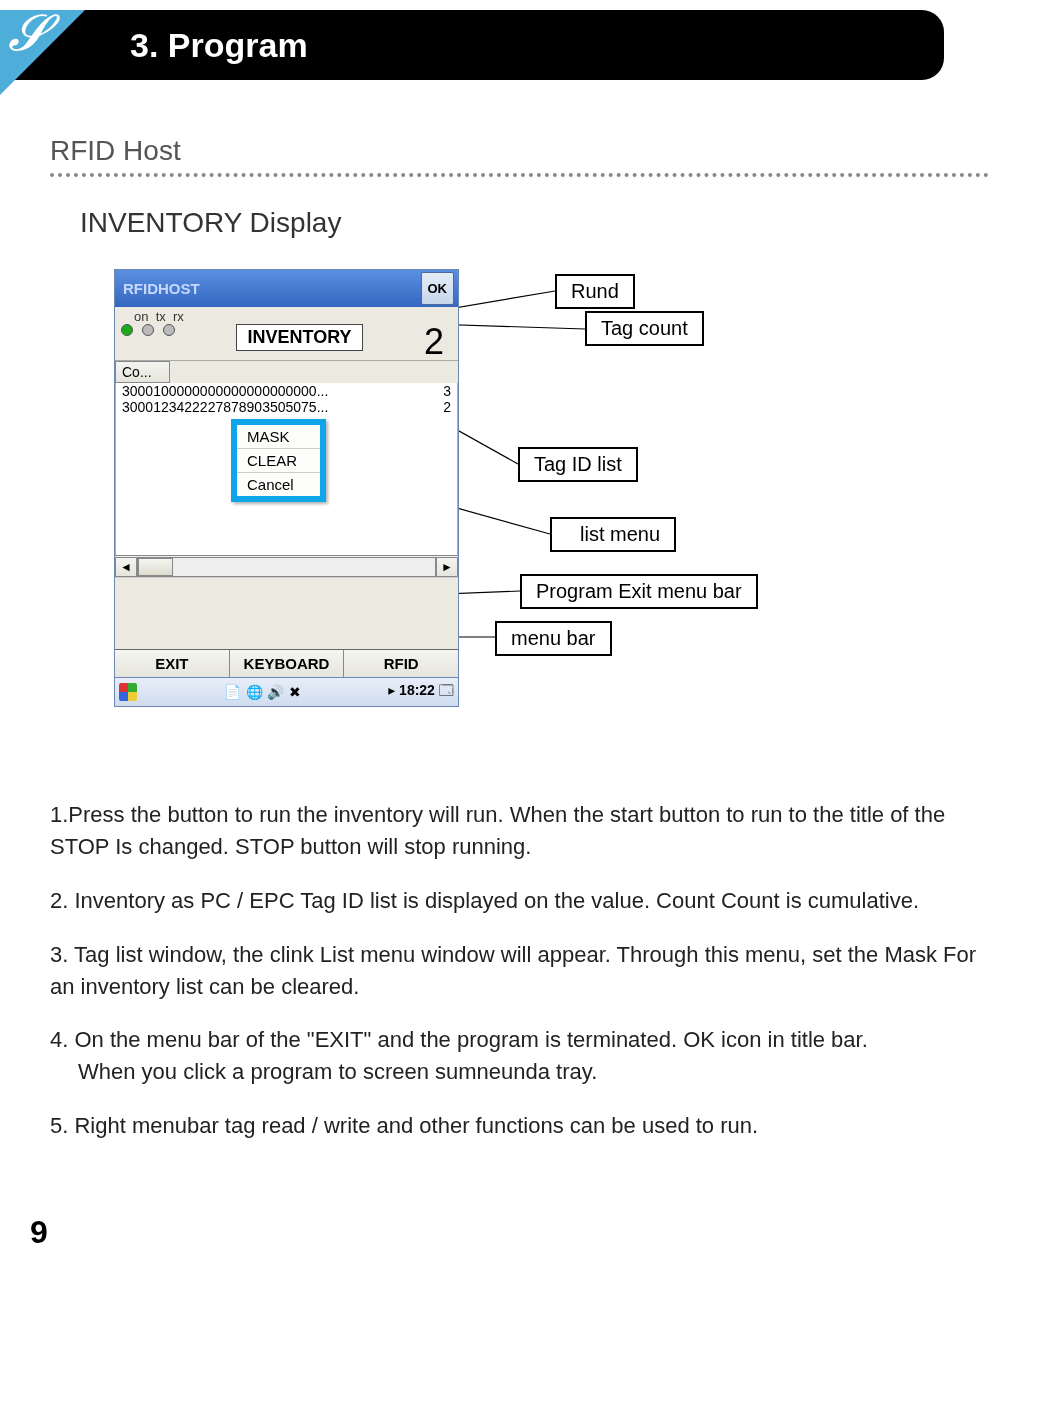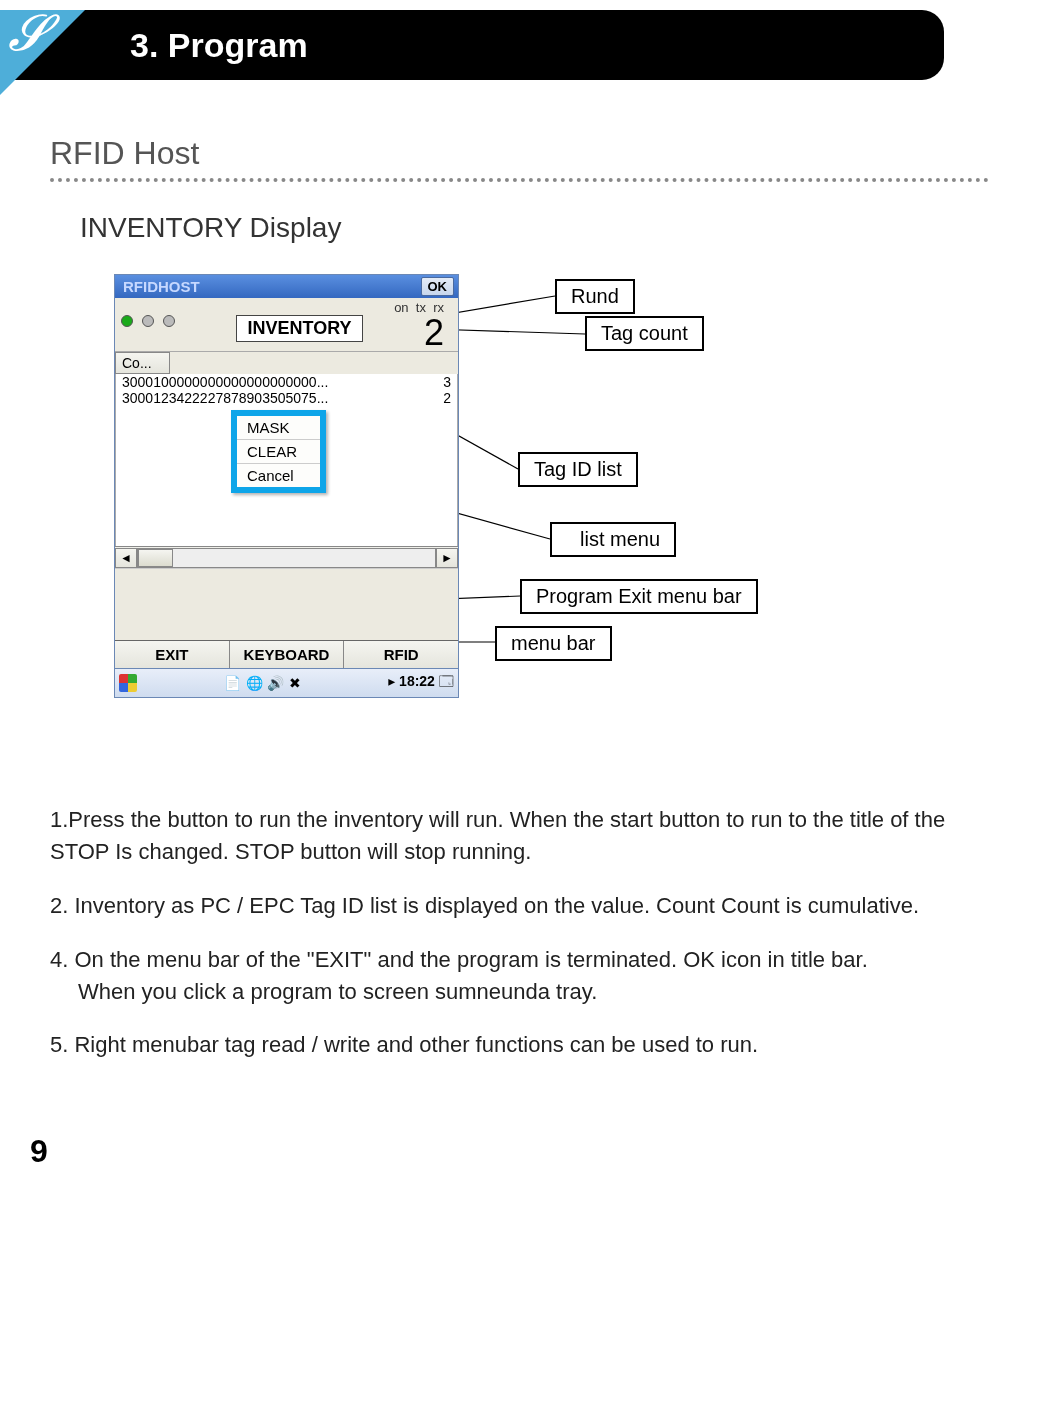--- a/index.html
+++ b/index.html
@@ -52,21 +52,21 @@
     font-size: 50px;
     font-style: italic;
     line-height: 0.6;
   }
 
   .content {
     padding: 10px 50px 20px 50px;
   }
 
   .section-title {
-    font-size: 32px;
+    font-size: 28px;
     color: #555;
     font-weight: 400;
     margin-top: 30px;
   }
   .dotted-rule {
     border: none;
     border-top: 4px dotted #888;
     margin: 6px 0 30px 0;
   }
   .subsection-title {
@@ -103,31 +103,32 @@
     padding: 2px 4px;
     font-size: 15px;
   }
   .dev-title { color: #c6d8ff; font-weight: bold; padding-left: 4px; }
   .ok-btn {
     background: linear-gradient(#e5ecf7,#c7d6ec);
     border: 1px solid #4a6aa0;
     color: #000;
     font-size: 13px;
     font-weight: bold;
-    padding: 1px 6px;
+    padding: 8px 6px;
     border-radius: 2px;
   }
   .dev-status {
     background: #eceae0;
     padding: 2px 14px 0 6px;
     font-size: 13px;
     color: #333;
     display: flex;
-    justify-content: flex-end;
+    justify-content: flex-start;
     align-items: center;
+    margin-left: 13px;
   }
   .led-row { display: flex; gap: 6px; align-items:center; }
   .led-labels { font-size: 13px; color:#333; white-space: pre; }
   .leds { display:flex; gap:9px; }
   .led { width:12px; height:12px; border-radius:50%; border:1px solid #555; background:#bbb; }
   .led.green { background:#1aaa1a; }
   .inventory-btn {
     background: #fff;
     border: 1px solid #444;
     padding: 2px 10px;
@@ -386,20 +387,21 @@
     <div class="callout" style="left:408px; top:178px;">Tag ID list</div>
     <div class="callout" style="left:440px; top:248px;padding-left:28px;">list menu</div>
     <div class="callout" style="left:410px; top:305px;">Program Exit menu bar</div>
     <div class="callout" style="left:385px; top:352px;">menu bar</div>
 
   </div>
 
   <div class="body-text">
     <p>1.Press the button to run the inventory will run. When the start button to run to the title of the STOP Is changed. STOP button will stop running.</p>
     <p>2. Inventory as PC / EPC Tag ID list is displayed on the value. Count Count is cumulative.</p>
+    <p>3. Tag list window, the clink List menu window will appear. Through this menu, set the Mask For an inventory list can be cleared.</p>
     <p>
       <span>4. On the menu bar of the "EXIT" and the program is terminated. OK icon in title bar.</span><br>
       <span class="indent">When you click a program to screen sumneunda tray.</span>
     </p>
     <p>5. Right menubar tag read / write and other functions can be used to run.</p>
   </div>
 
 </div>
 
 <div class="page-number">9</div>

